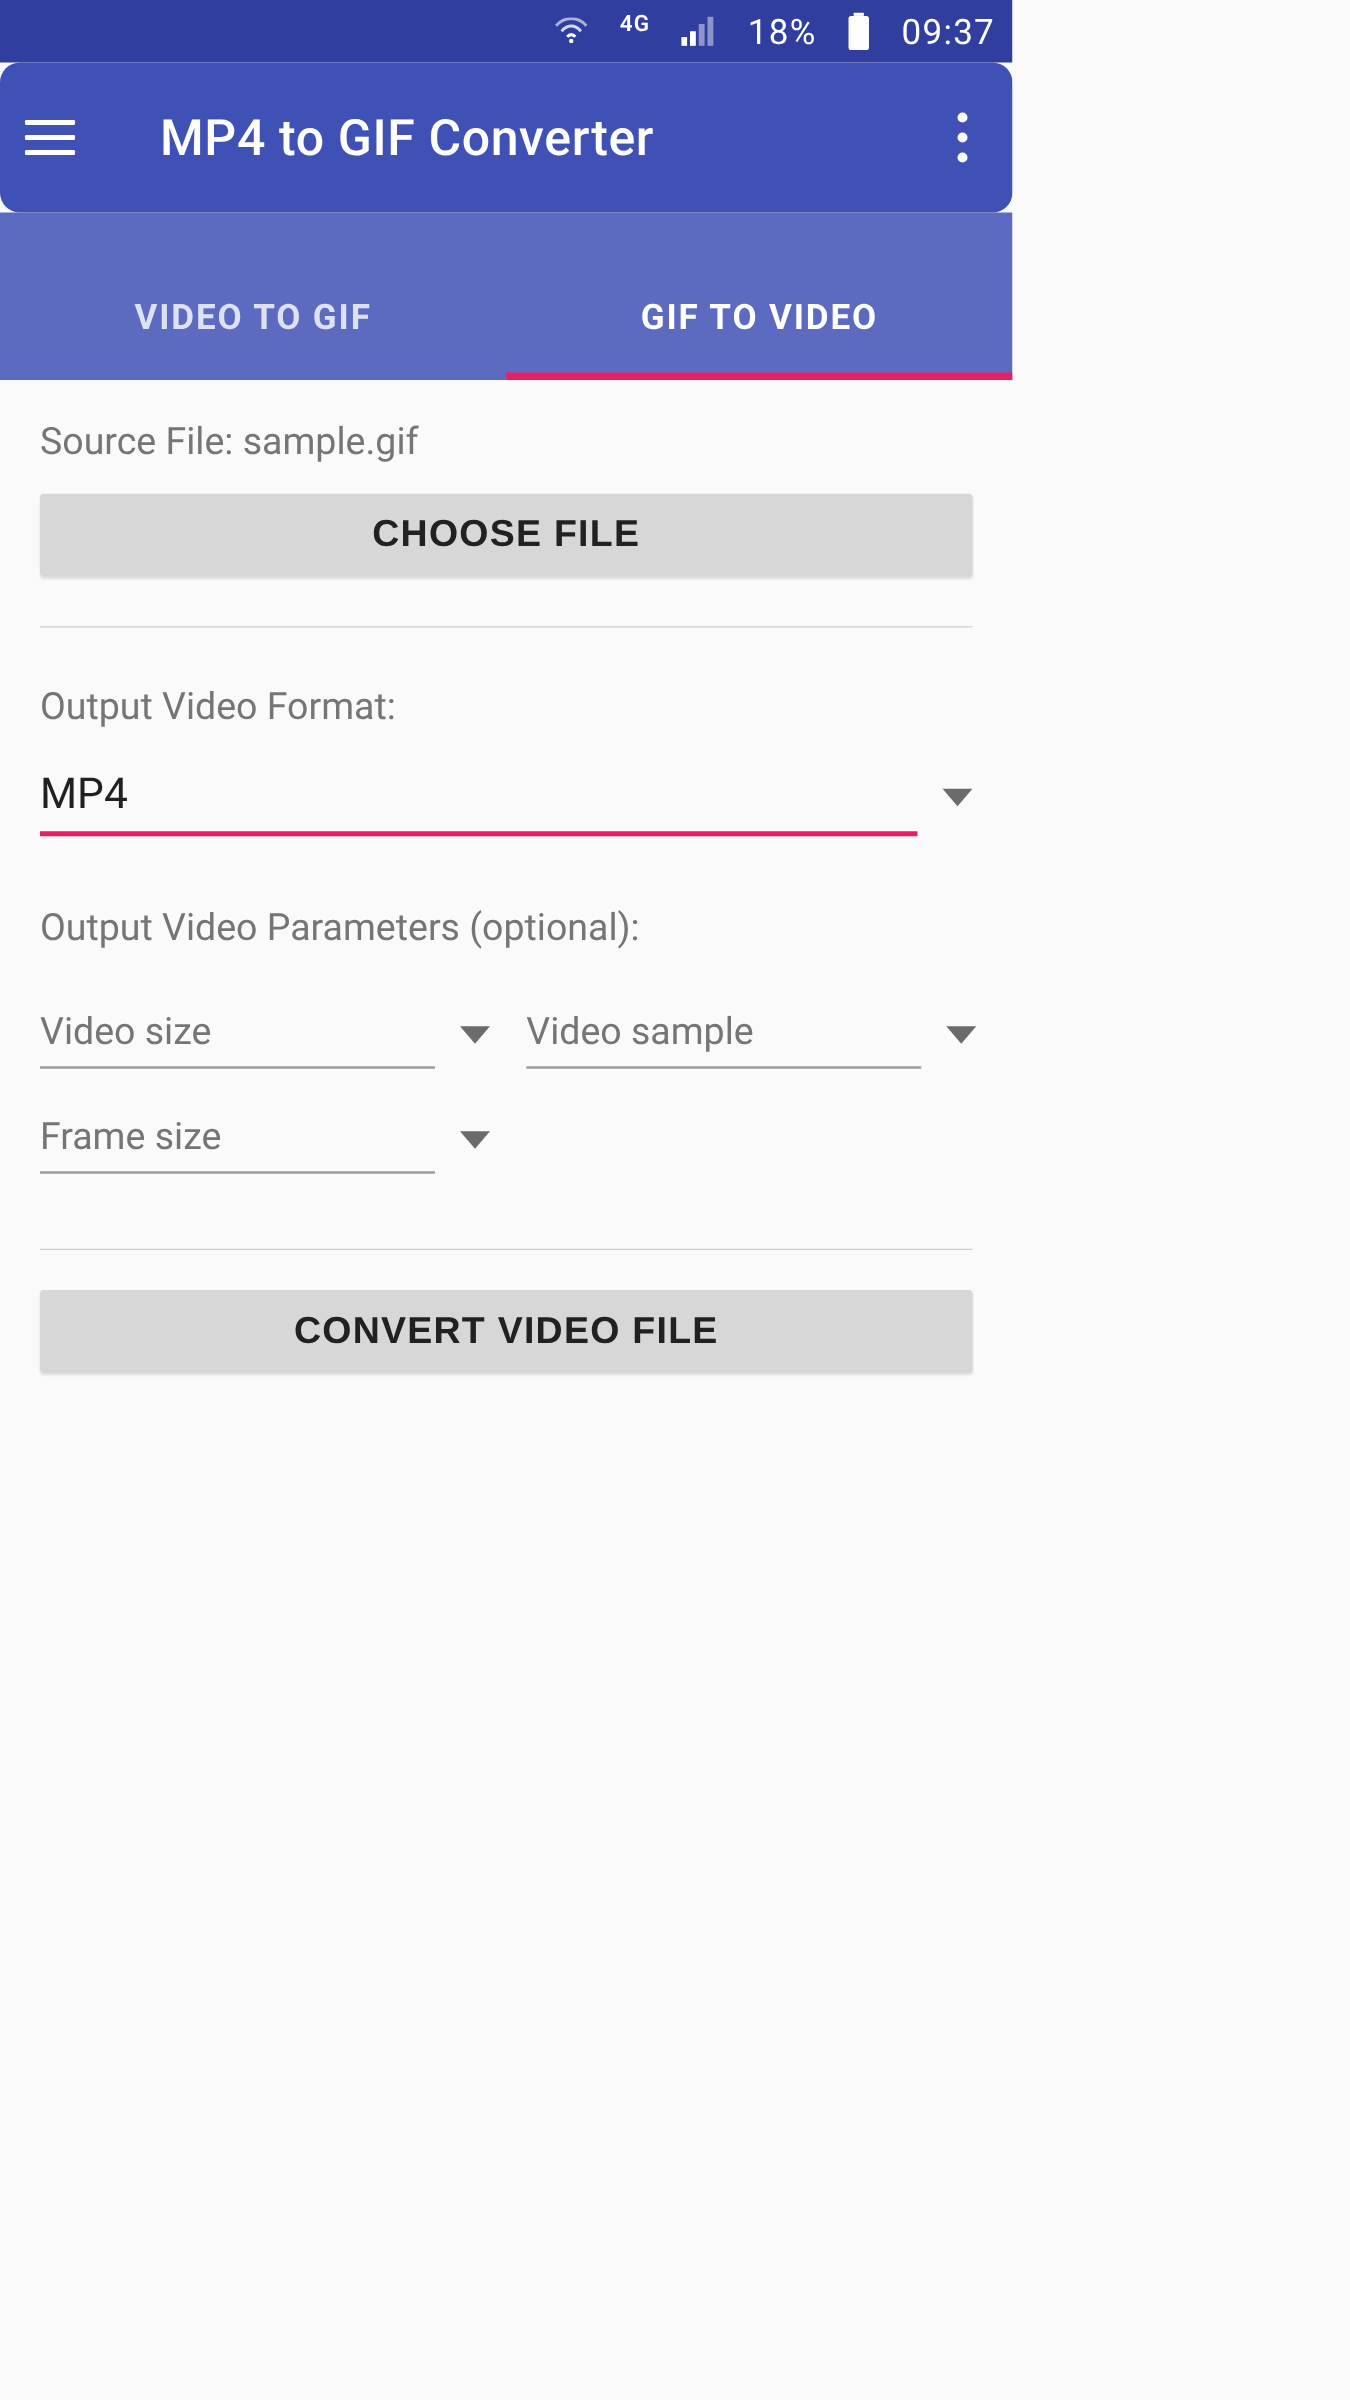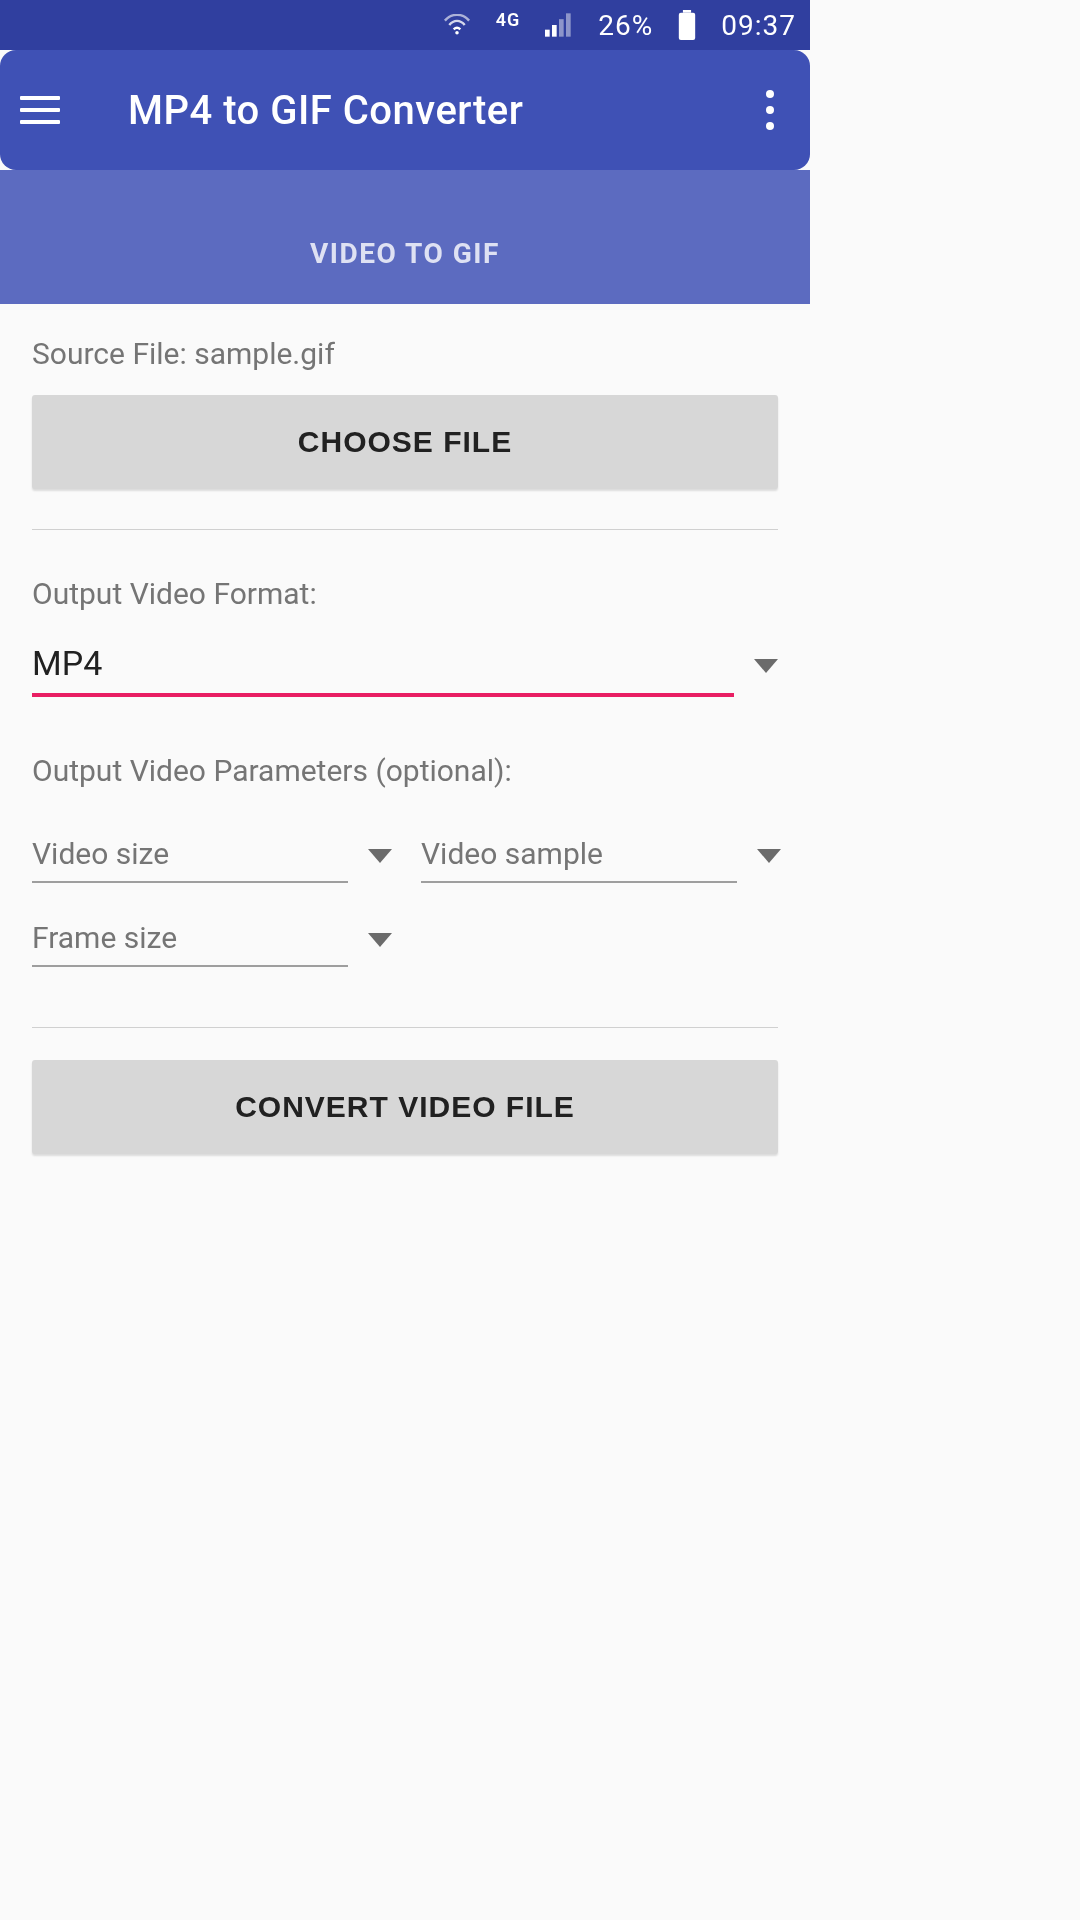--- a/index.html
+++ b/index.html
@@ -81,21 +81,21 @@
   .content { padding: 32px; }
   .label {
     font-size: 30px;
     color: #757575;
     margin-bottom: 24px;
   }
   .flat-btn {
     width: 100%;
     background: #d7d7d7;
     border: none;
-    padding: 30px 0;
+    padding: 16px 0;
     font-size: 30px;
     font-weight: 700;
     letter-spacing: 1px;
     color: #212121;
     cursor: pointer;
     box-shadow: 0 2px 2px rgba(0,0,0,0.12);
     border-radius: 3px;
   }
   hr.divider {
     border: none;
@@ -158,21 +158,21 @@
     </span>
     <span class="txt4g">4G</span>
     <span>
       <svg width="28" height="24" viewBox="0 0 24 20">
         <rect x="0" y="14" width="4" height="6" fill="#fff"></rect>
         <rect x="6" y="10" width="4" height="10" fill="#fff"></rect>
         <rect x="12" y="5" width="4" height="15" fill="rgba(255,255,255,0.45)"></rect>
         <rect x="18" y="0" width="4" height="20" fill="rgba(255,255,255,0.45)"></rect>
       </svg>
     </span>
-    <span>26%</span>
+    <span>18%</span>
     <span>
       <svg width="18" height="30" viewBox="0 0 12 22">
         <rect x="3" y="0" width="6" height="2" fill="#fff"></rect>
         <rect x="0" y="2" width="12" height="20" rx="1.5" fill="#fff"></rect>
       </svg>
     </span>
     <span>09:37</span>
   </div>
 </div>
 
@@ -187,20 +187,23 @@
     <span></span>
       <span></span>
       <span></span>
   </div>
 </div>
 
 <div class="tabs">
   <div class="tab">
     <span>VIDEO TO GIF</span>
   </div>
+  <div class="tab active">
+    <span>GIF TO VIDEO</span>
+  </div>
 </div>
 
 <div class="content">
 
   <div class="label">
     <span>Source File: </span><span>sample.gif</span>
   </div>
   <button class="flat-btn">CHOOSE FILE</button>
 
   <hr class="divider">

